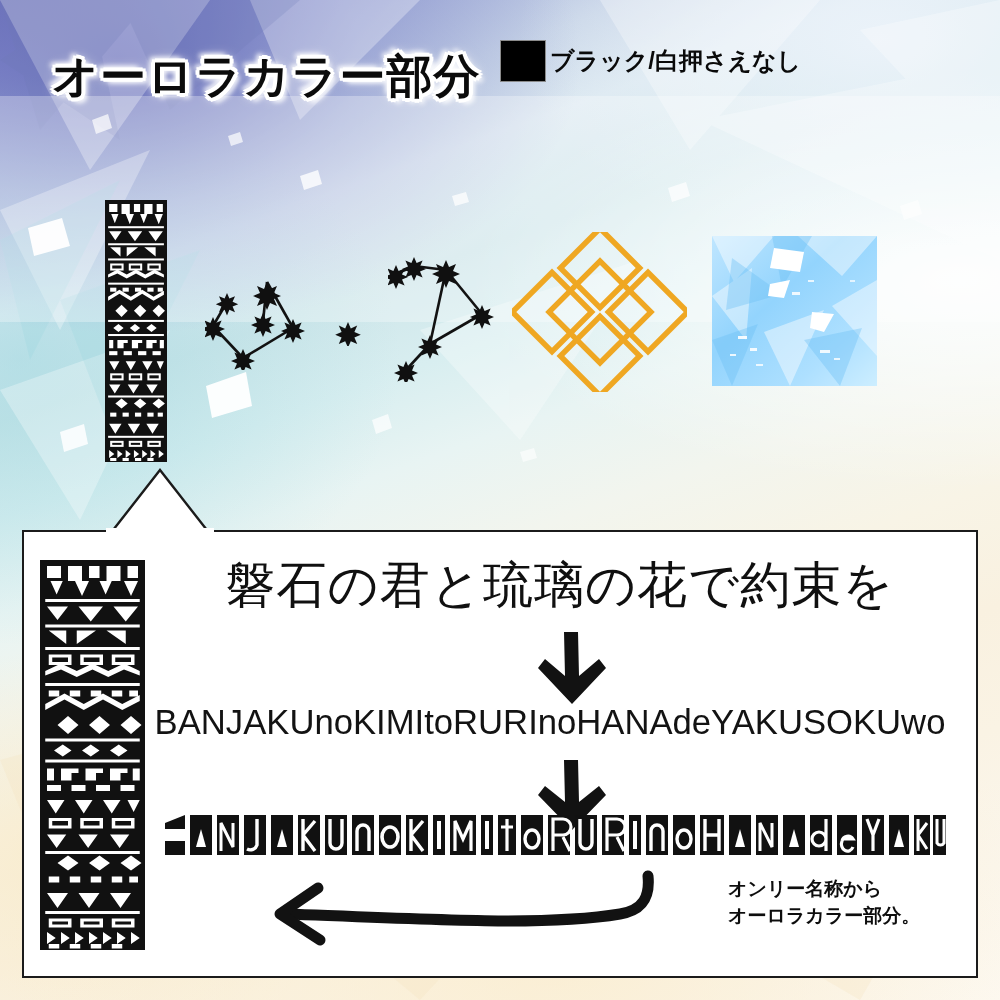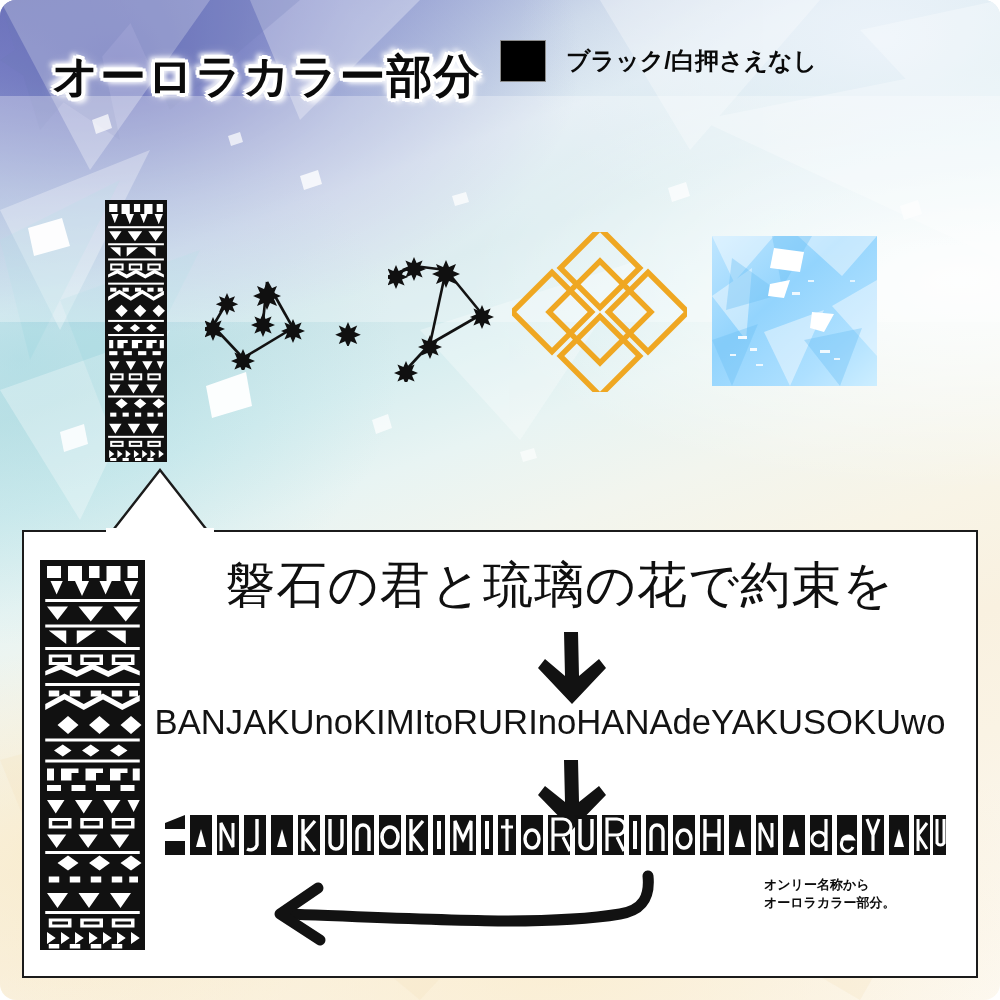--- a/index.html
+++ b/index.html
@@ -6,21 +6,20 @@
   body{
     width:1000px;height:1000px;
     font-family:"Liberation Sans", sans-serif;
     overflow:hidden;
     background:#ffffff;
   }
   #stage{
     position:relative;
     width:1000px;height:1000px;
     overflow:hidden;
-    border-radius:16px;
   }
 
   
   .bg-base{
     position:absolute;inset:0;
     background:
       linear-gradient(160deg,
         #6f74b8 0%,
         #8d94cf 5%,
         #aeb9dd 11%,
@@ -70,21 +69,21 @@
   .legend-row{display:flex;align-items:center;height:42px;}
   .sw{
     width:46px;height:42px;
     border:1px solid #8b8b8b;
     box-sizing:border-box;
     flex:0 0 auto;
   }
   .sw-black{background:#000;}
   .sw-color{background:linear-gradient(180deg,#ffcf00 0%,#ffe500 35%,#f3f808 70%,#ccff00 100%);}
   .legend-label{
-    margin-left:20px;
+    margin-left:4px;
     font-size:24px;font-weight:bold;color:#0a0a0a;
     white-space:nowrap;line-height:1;
   }
 
   
   .strip-top{
     position:absolute;left:105px;top:200px;
     width:62px;height:262px;
     background:#111;
     overflow:hidden;
@@ -131,22 +130,22 @@
     font-size:35px;color:#131313;
     white-space:nowrap;
     font-family:"Liberation Sans", sans-serif;
     transform:scaleX(.99);
   }
   .arrow1{position:absolute;left:530px;top:632px;width:82px;height:72px;}
   .arrow2{position:absolute;left:530px;top:760px;width:82px;height:70px;}
   .glyph-band{position:absolute;left:163px;top:813px;width:785px;height:52px;}
   .curve-arrow{position:absolute;left:248px;top:862px;width:410px;height:88px;}
   .note{
-    position:absolute;left:764px;top:876px;
-    font-size:13px;font-weight:bold;color:#0d0d0d;
+    position:absolute;left:728px;top:876px;
+    font-size:19px;font-weight:bold;color:#0d0d0d;
     line-height:1.42;white-space:nowrap;
   }
 </style>
 </head>
 <body>
 
 <div id="stage">
 
   <div class="bg-base"></div>
   <div class="bg-ov1"></div>

